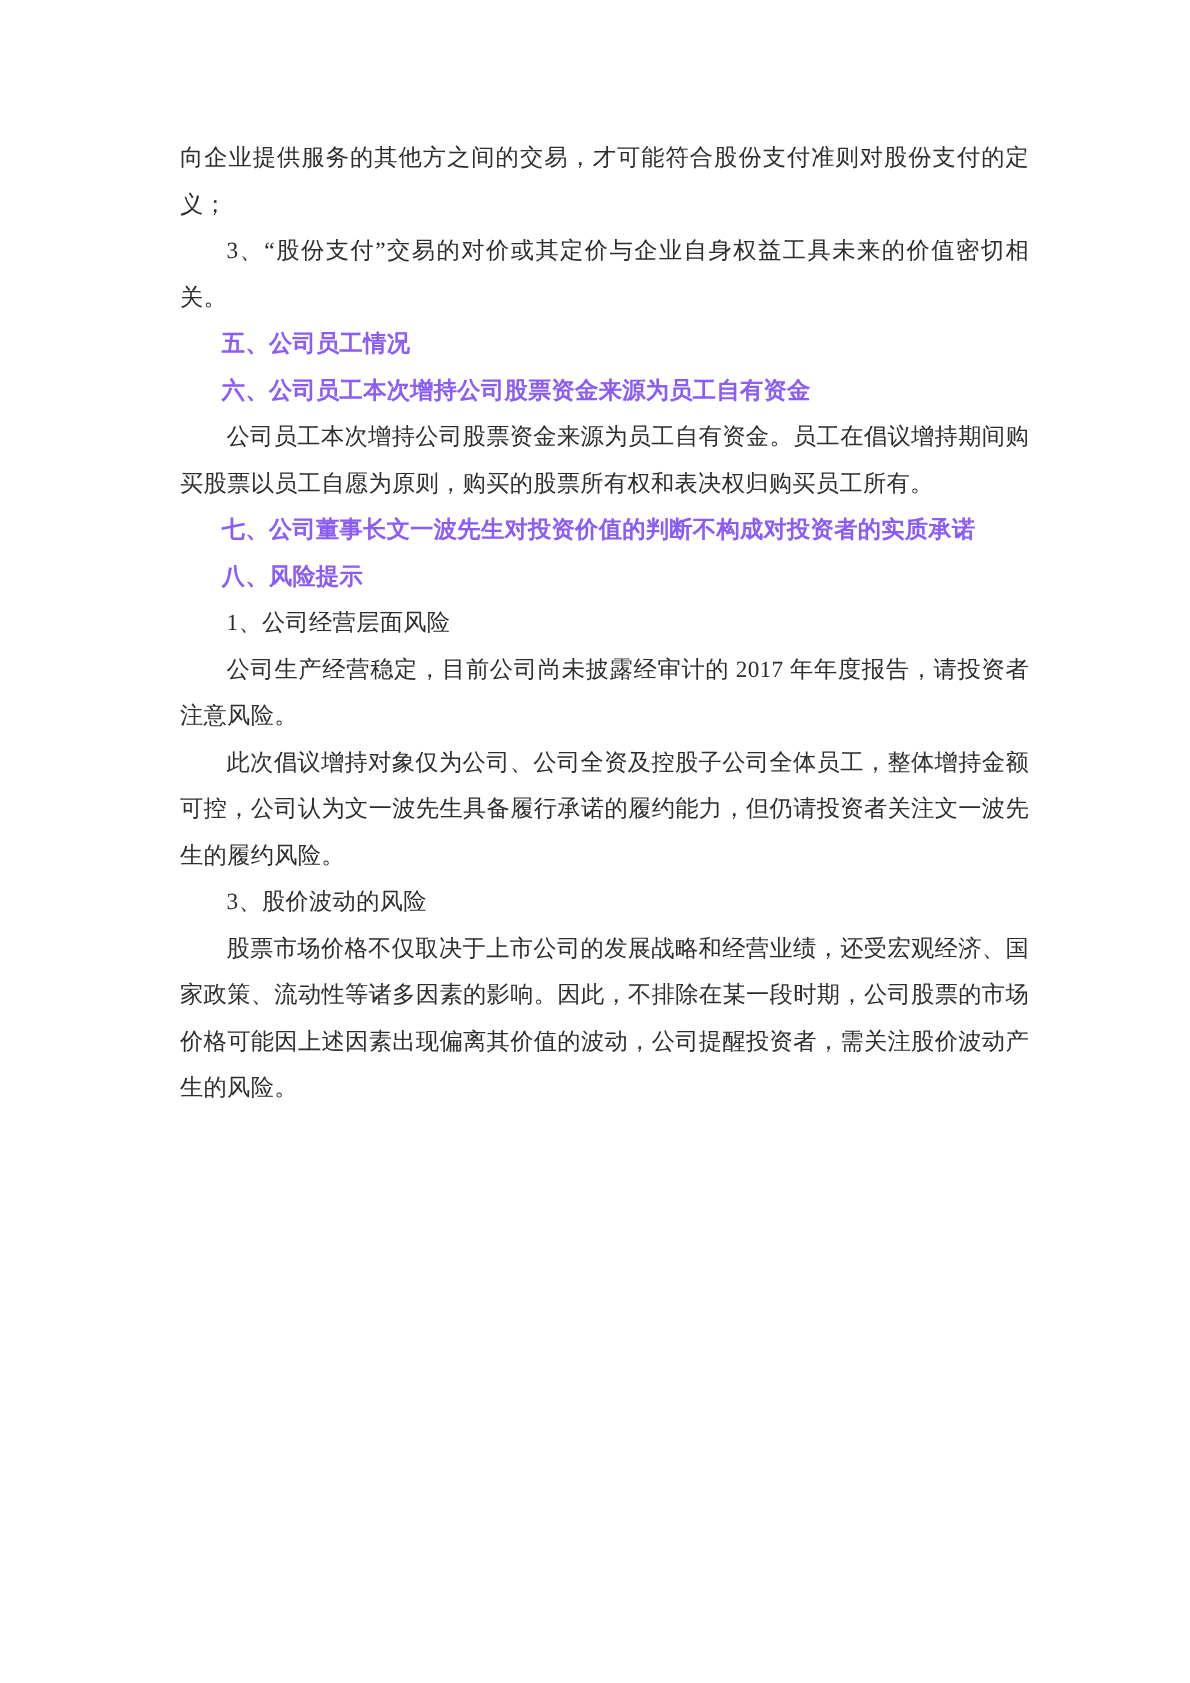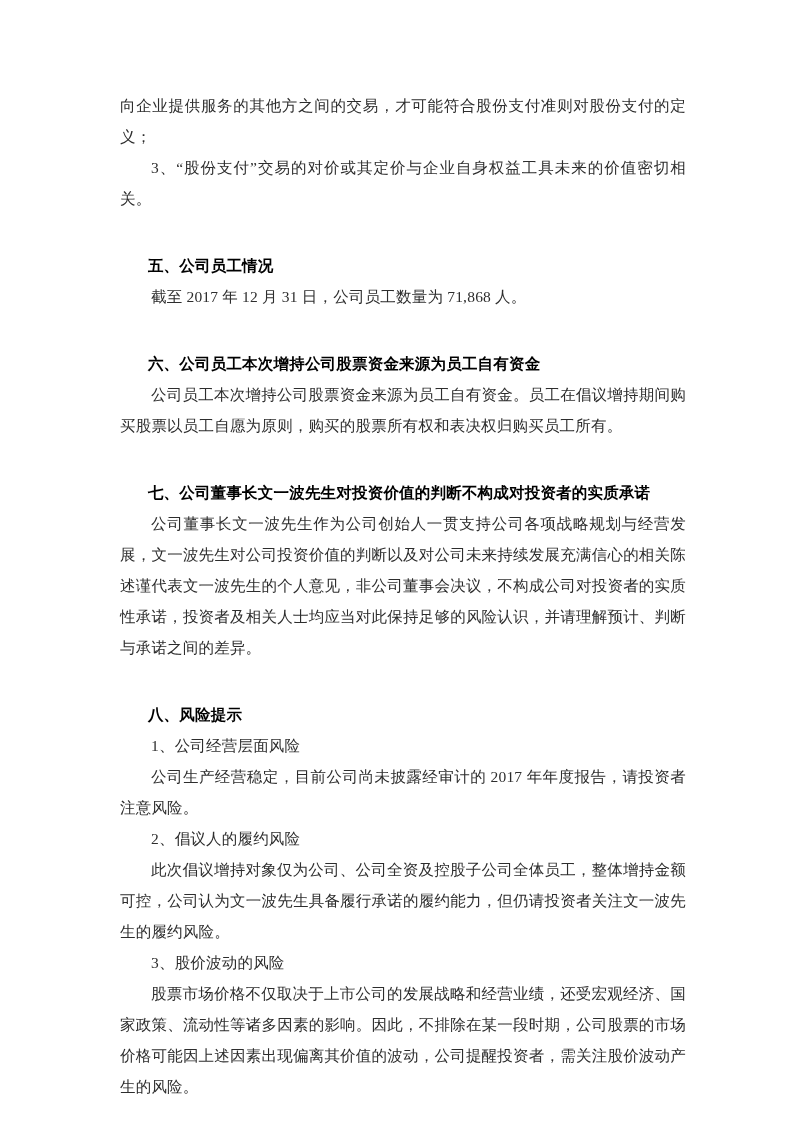--- a/index.html
+++ b/index.html
@@ -32,40 +32,36 @@
     text-align: justify;
     color: #2d2d2d;
     letter-spacing: 0.2px;
   }
   .doc-content p.indent {
     text-indent: 2em;
   }
   .doc-content p.heading {
     font-family: "Liberation Sans", "DejaVu Sans", sans-serif;
     font-weight: bold;
-    color: #000000;
+    color: #8b5cf6;
     text-indent: 1.8em;
     text-align: left;
-    margin-top: 36px;
   }
 </style>
 </head>
 <body>
 
 <div class="page">
   <div class="doc-content">
       <p class="body">向企业提供服务的其他方之间的交易，才可能符合股份支付准则对股份支付的定义；</p>
       <p class="body indent">3、“股份支付”交易的对价或其定价与企业自身权益工具未来的价值密切相关。</p>
       <p class="heading indent">五、公司员工情况</p>
-      <p class="body indent">截至 2017 年 12 月 31 日，公司员工数量为 71,868 人。</p>
       <p class="heading indent">六、公司员工本次增持公司股票资金来源为员工自有资金</p>
       <p class="body indent">公司员工本次增持公司股票资金来源为员工自有资金。员工在倡议增持期间购买股票以员工自愿为原则，购买的股票所有权和表决权归购买员工所有。</p>
       <p class="heading indent">七、公司董事长文一波先生对投资价值的判断不构成对投资者的实质承诺</p>
-      <p class="body indent">公司董事长文一波先生作为公司创始人一贯支持公司各项战略规划与经营发展，文一波先生对公司投资价值的判断以及对公司未来持续发展充满信心的相关陈述谨代表文一波先生的个人意见，非公司董事会决议，不构成公司对投资者的实质性承诺，投资者及相关人士均应当对此保持足够的风险认识，并请理解预计、判断与承诺之间的差异。</p>
       <p class="heading indent">八、风险提示</p>
       <p class="body indent">1、公司经营层面风险</p>
       <p class="body indent">公司生产经营稳定，目前公司尚未披露经审计的 2017 年年度报告，请投资者注意风险。</p>
-      <p class="body indent">2、倡议人的履约风险</p>
       <p class="body indent">此次倡议增持对象仅为公司、公司全资及控股子公司全体员工，整体增持金额可控，公司认为文一波先生具备履行承诺的履约能力，但仍请投资者关注文一波先生的履约风险。</p>
       <p class="body indent">3、股价波动的风险</p>
       <p class="body indent">股票市场价格不仅取决于上市公司的发展战略和经营业绩，还受宏观经济、国家政策、流动性等诸多因素的影响。因此，不排除在某一段时期，公司股票的市场价格可能因上述因素出现偏离其价值的波动，公司提醒投资者，需关注股价波动产生的风险。</p>
     </div>
 </div>
 
 </body></html>

